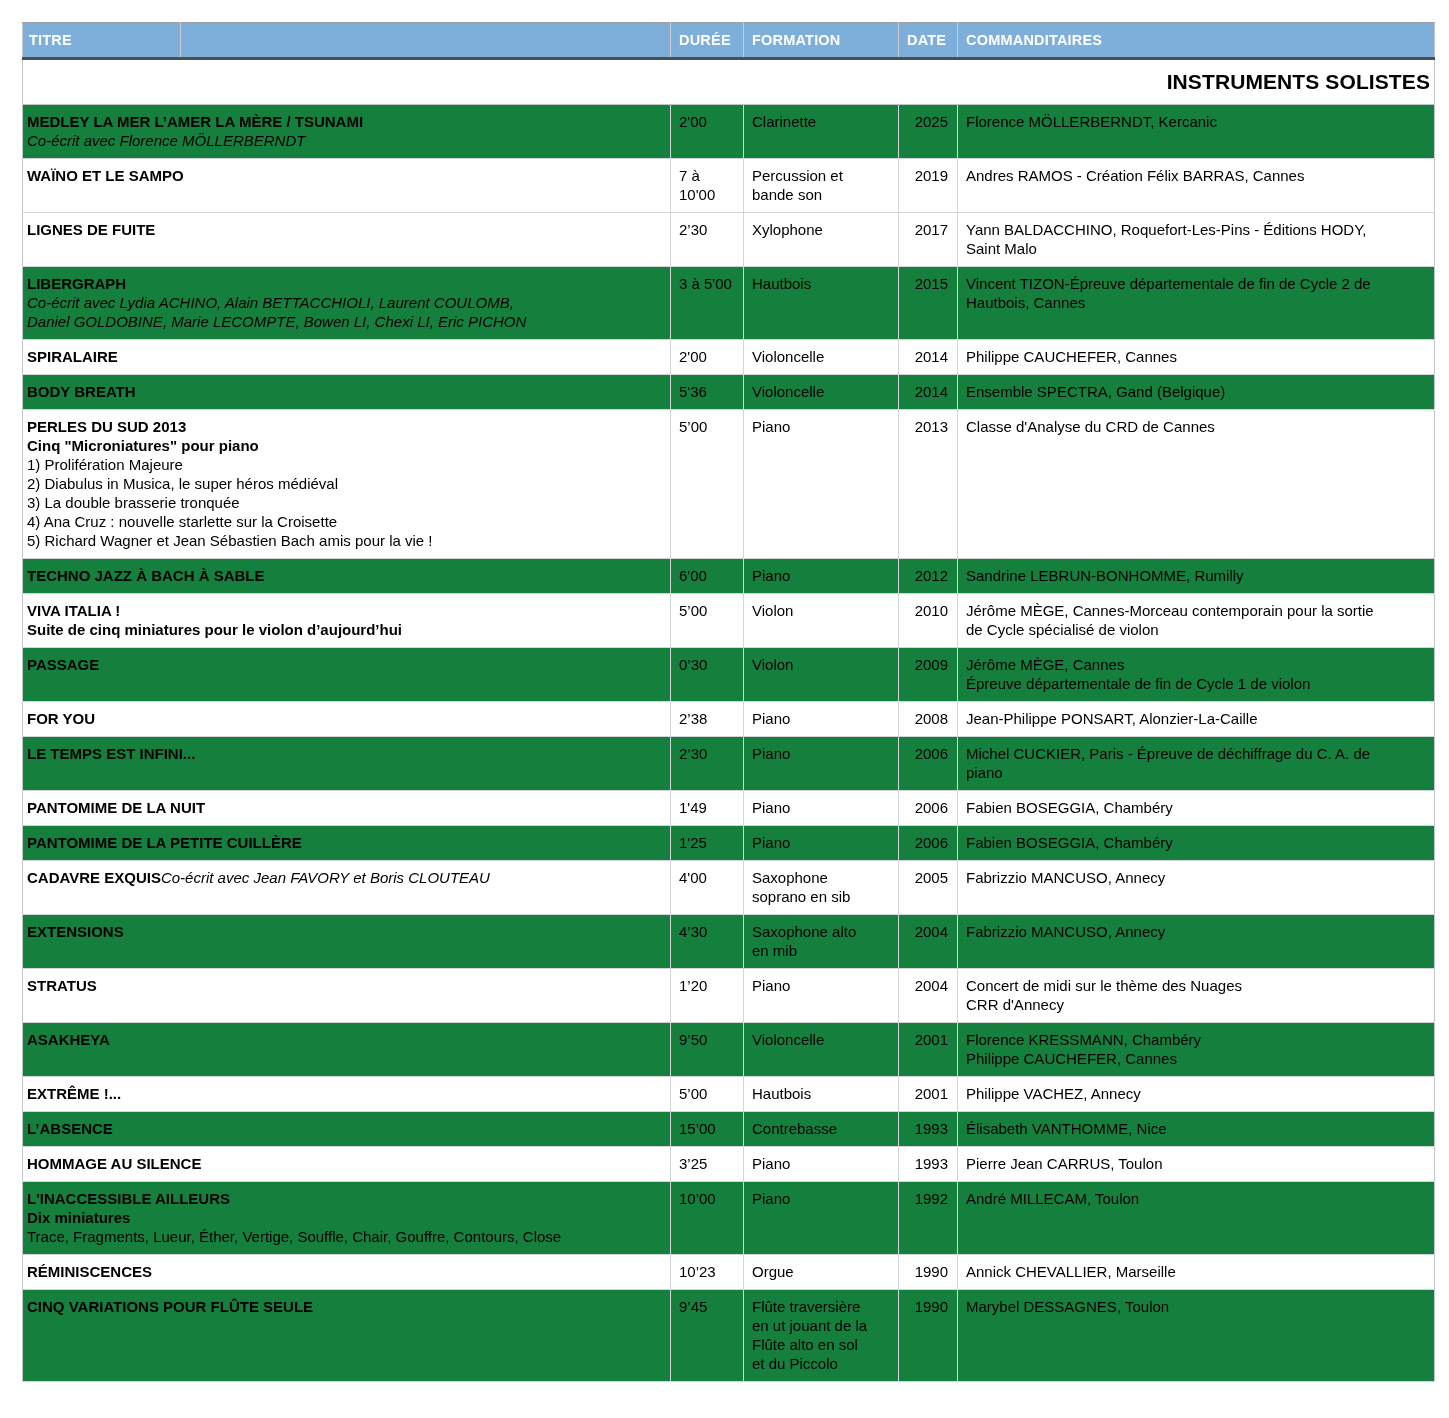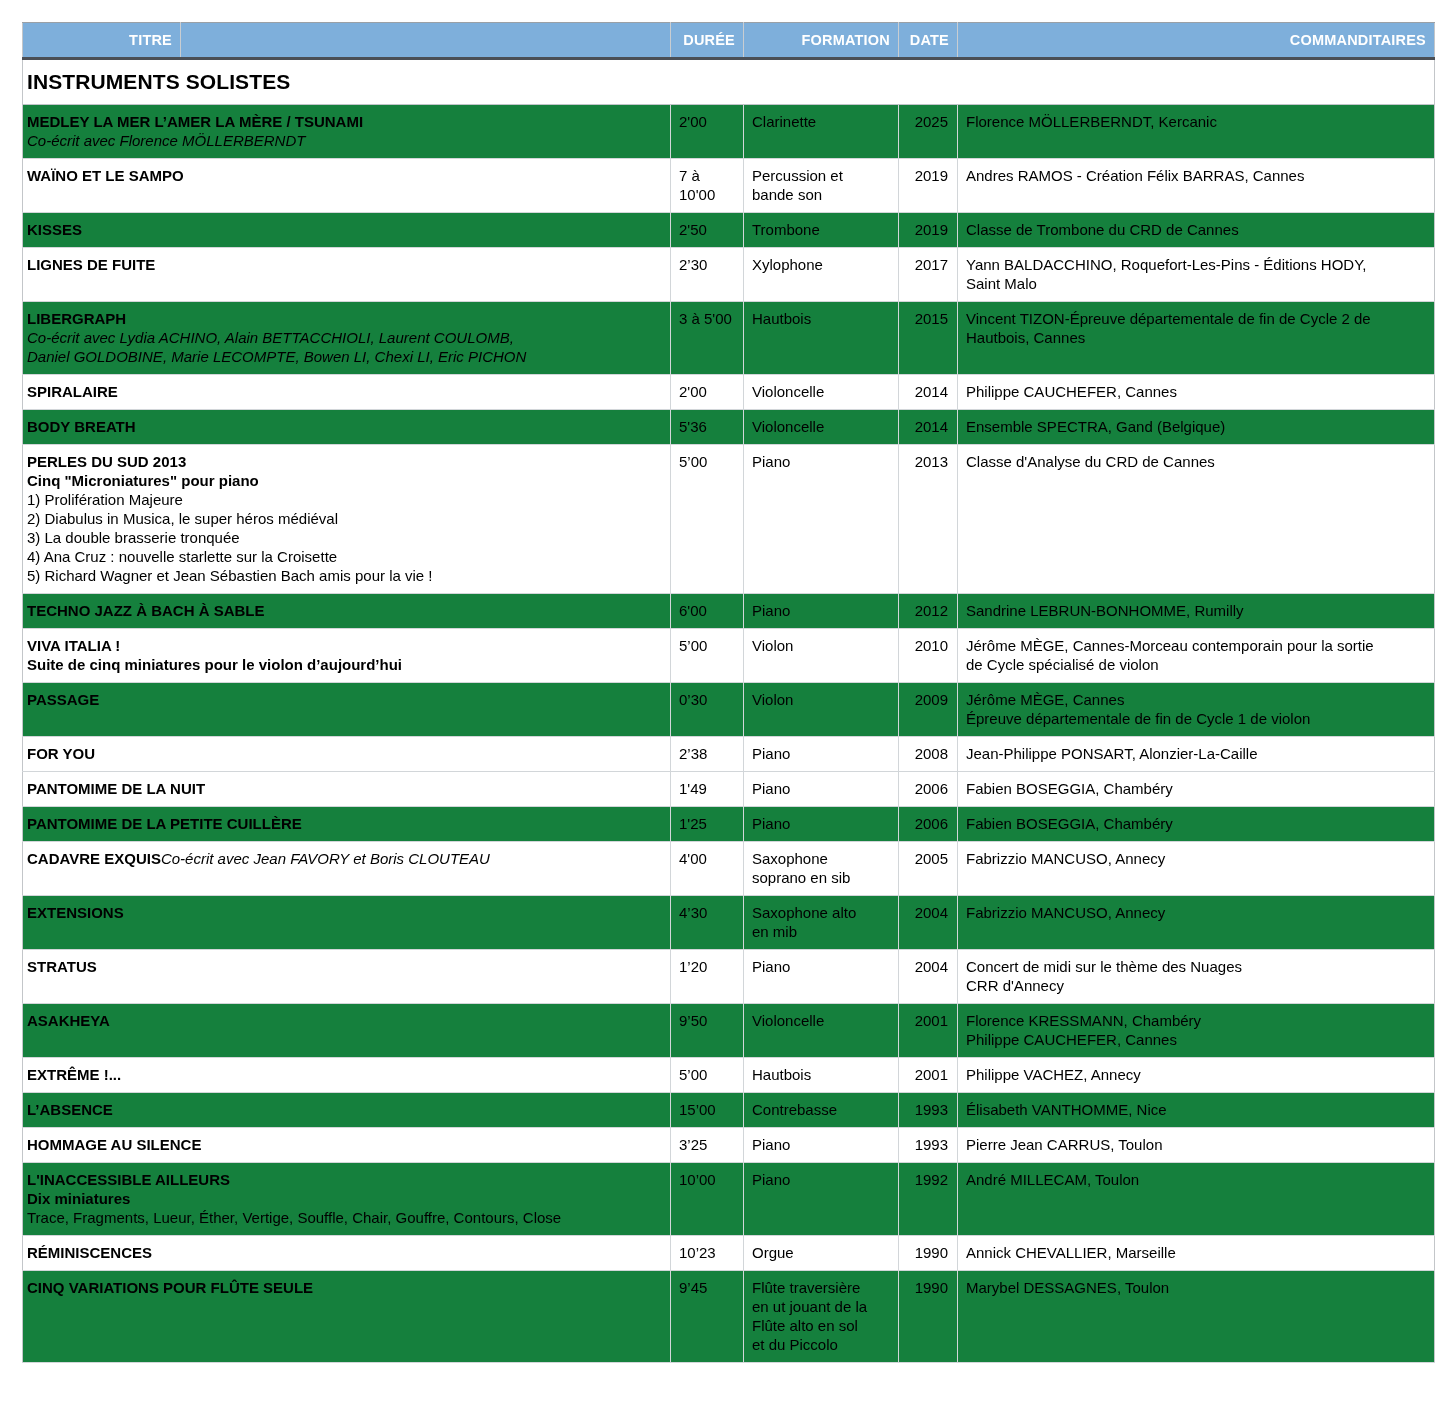--- a/index.html
+++ b/index.html
@@ -2,39 +2,40 @@
 <html><head>
 <meta charset="utf-8">
 <style>
   html, body { margin: 0; padding: 0; background: #ffffff; }
   body { font-family: "Liberation Sans", "DejaVu Sans", sans-serif; color: #000; }
   .page { width: 1449px; box-sizing: border-box; padding: 22px 0 18px 22px; }
   table.works { border-collapse: collapse; table-layout: fixed; width: 1412px;
                 border: 1px solid #c3c6c9; }
   thead th {
     background: #7eafdb; color: #ffffff; font-size: 14.5px; font-weight: bold;
-    text-align: right; padding: 9px 8px; vertical-align: middle;
+    text-align: left; padding: 9px 8px; vertical-align: middle;
     border-right: 1px solid #c9cdd1; border-top: 1px solid #9aa0a6;
     letter-spacing: 0.2px;
   }
   thead th:first-child { padding-left: 6px; }
   thead th:last-child { border-right: none; }
   thead tr { border-bottom: 3px solid #4a4f56; }
   tbody td {
     border-right: 1px solid #d2d6d9; border-bottom: 1px solid #d2d6d9;
     padding: 7px 8px 8px 8px; font-size: 15px; line-height: 19px;
     vertical-align: top; word-wrap: break-word;
   }
   tbody td:last-child { border-right: none; }
   tbody tr.alt { background: #15803d; }
   tbody tr.plain { background: #ffffff; }
   tr.section td {
     background: #ffffff; font-size: 21px; font-weight: bold; color: #000;
     padding: 12px 4px 13px 4px; letter-spacing: 0.1px;
     border-bottom: 1px solid #c0c4c8;
+    text-align: right;
   }
   td.c-titre { padding-left: 4px; }
   .t-bold { font-weight: bold; }
   .t-italic { font-style: italic; }
   .line { display: block; }
   .inline-italic { font-style: italic; font-weight: normal; }
   td.c-duree .line { white-space: nowrap; }
   td.c-date { text-align: right; padding-right: 9px; white-space: nowrap; }
 </style>
 </head>
@@ -92,35 +93,20 @@
           </td>
           <td class="c-formation">
             <span class="line">Percussion et</span>
             <span class="line">bande son</span>
           </td>
           <td class="c-date">2019</td>
           <td class="c-comm">
             <span class="line">Andres RAMOS - Création Félix BARRAS, Cannes</span>
           </td>
         </tr>
-        <tr class="alt">
-          <td class="c-titre" colspan="2">
-            <span class="line"><span class="t-bold">KISSES</span></span>
-          </td>
-          <td class="c-duree">
-            <span class="line">2'50</span>
-          </td>
-          <td class="c-formation">
-            <span class="line">Trombone</span>
-          </td>
-          <td class="c-date">2019</td>
-          <td class="c-comm">
-            <span class="line">Classe de Trombone du CRD de Cannes</span>
-          </td>
-        </tr>
         <tr class="plain">
           <td class="c-titre" colspan="2">
             <span class="line"><span class="t-bold">LIGNES DE FUITE</span></span>
           </td>
           <td class="c-duree">
             <span class="line">2’30</span>
           </td>
           <td class="c-formation">
             <span class="line">Xylophone</span>
           </td>
@@ -255,20 +241,36 @@
             <span class="line">2’38</span>
           </td>
           <td class="c-formation">
             <span class="line">Piano</span>
           </td>
           <td class="c-date">2008</td>
           <td class="c-comm">
             <span class="line">Jean-Philippe PONSART, Alonzier-La-Caille</span>
           </td>
         </tr>
+        <tr class="alt">
+          <td class="c-titre" colspan="2">
+            <span class="line"><span class="t-bold">LE TEMPS EST INFINI...</span></span>
+          </td>
+          <td class="c-duree">
+            <span class="line">2’30</span>
+          </td>
+          <td class="c-formation">
+            <span class="line">Piano</span>
+          </td>
+          <td class="c-date">2006</td>
+          <td class="c-comm">
+            <span class="line">Michel CUCKIER, Paris - Épreuve de déchiffrage du C. A. de</span>
+            <span class="line">piano</span>
+          </td>
+        </tr>
         <tr class="plain">
           <td class="c-titre" colspan="2">
             <span class="line"><span class="t-bold">PANTOMIME DE LA NUIT</span></span>
           </td>
           <td class="c-duree">
             <span class="line">1'49</span>
           </td>
           <td class="c-formation">
             <span class="line">Piano</span>
           </td>

